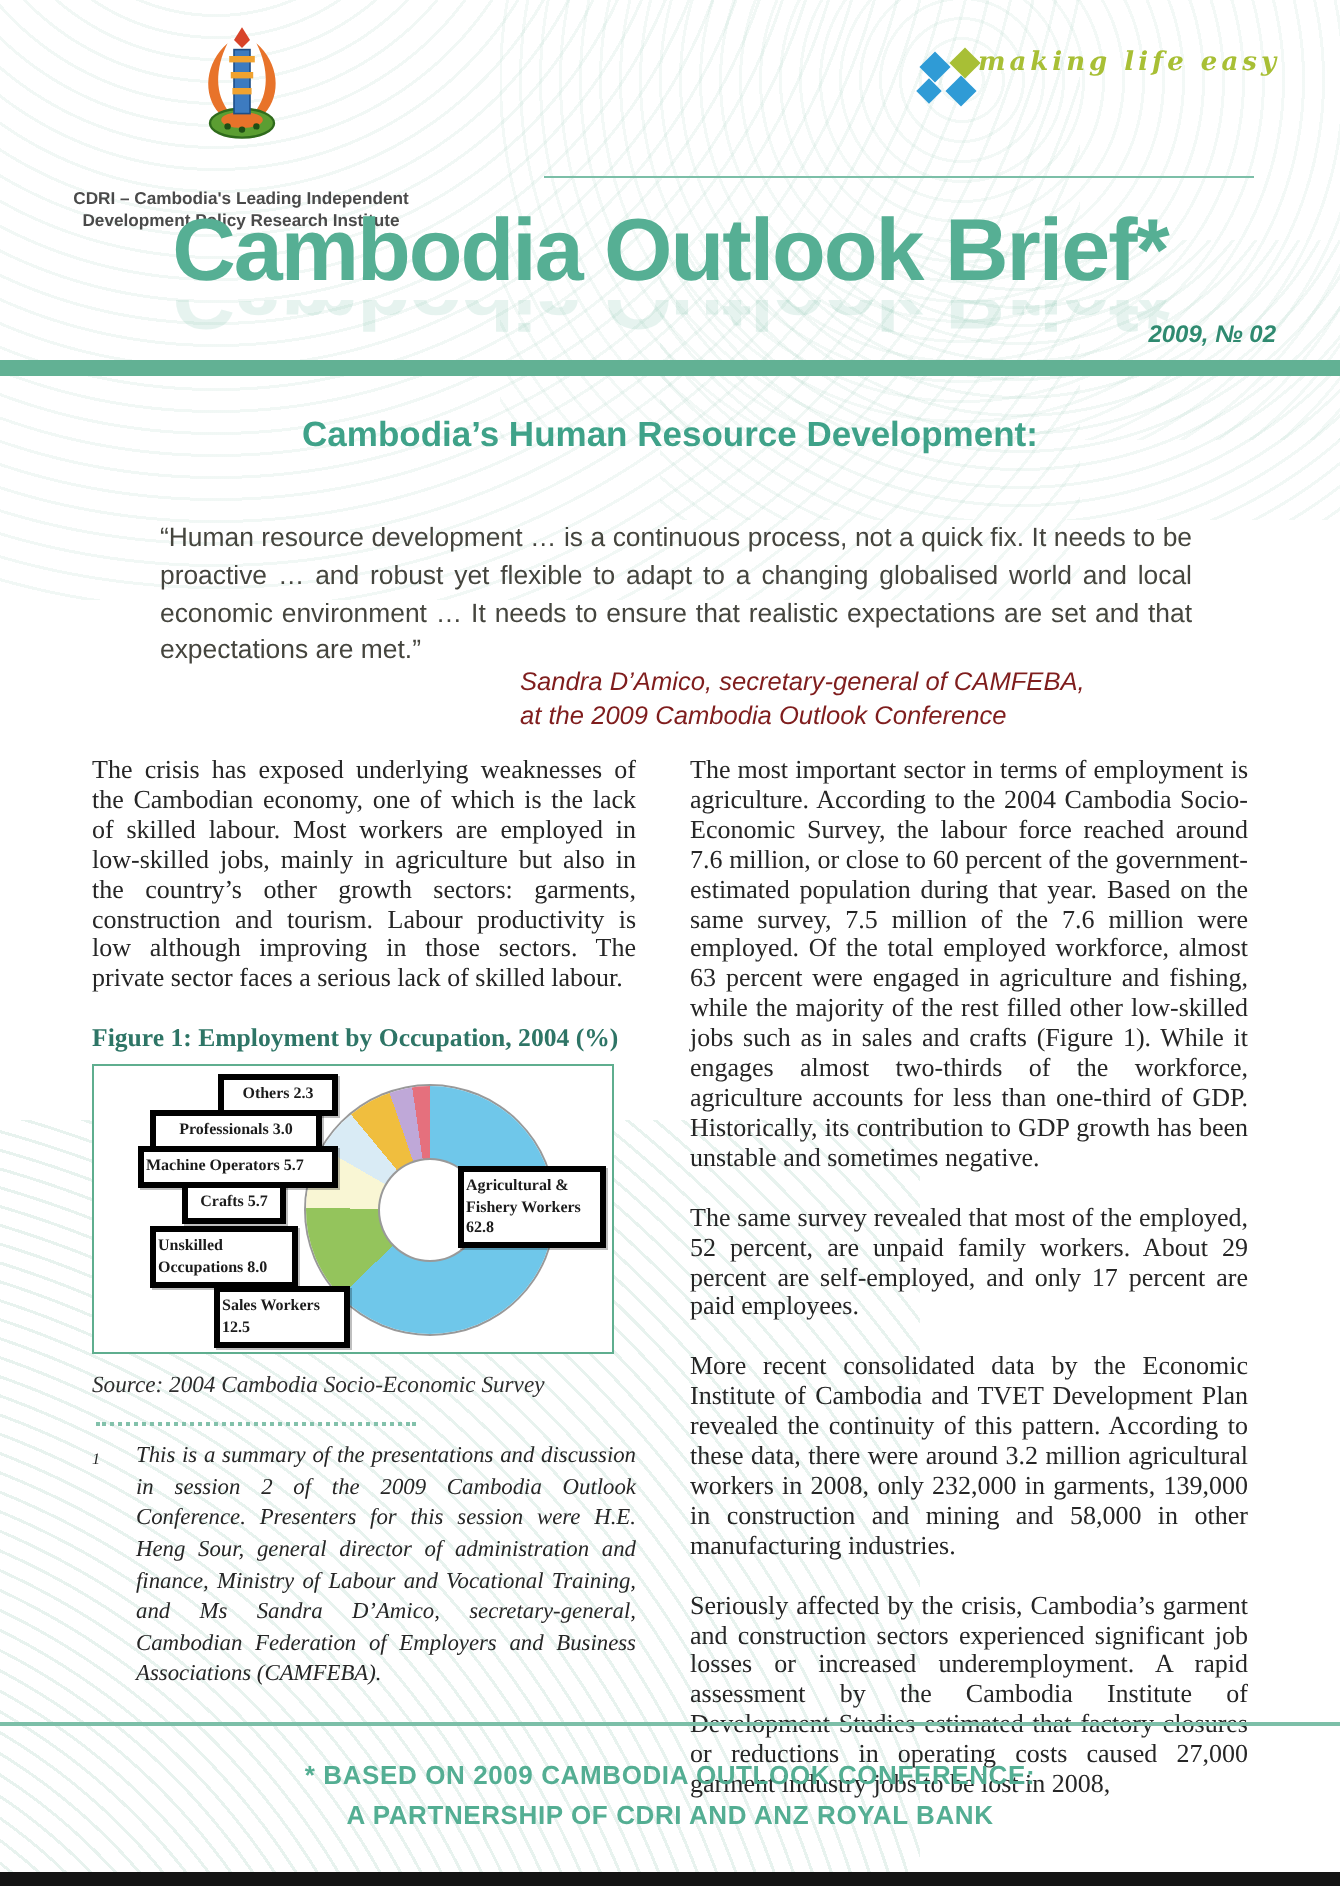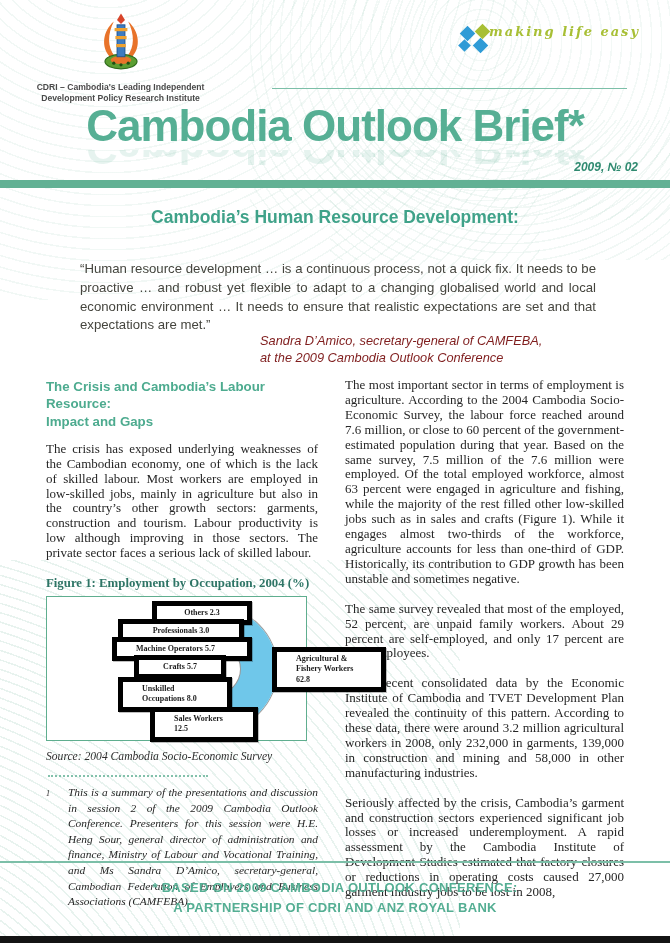--- a/index.html
+++ b/index.html
@@ -14,21 +14,21 @@
       background:repeating-radial-gradient(circle at 55% 40%,rgba(120,185,160,0.09) 0 1.5px,transparent 1.5px 10px);}
   .r3{left:-240px;top:560px;width:700px;height:620px;
       background:repeating-radial-gradient(circle at 12% 92%,rgba(110,178,152,0.16) 0 1.5px,transparent 1.5px 9px);}
   .r4{left:330px;top:120px;width:360px;height:140px;
       background:repeating-radial-gradient(circle at 50% -60%,rgba(120,185,160,0.10) 0 1.5px,transparent 1.5px 9px);}
   .z{position:relative;z-index:1;}
 
   
   .cdri{position:absolute;left:28px;top:12px;width:185px;text-align:center;}
   .cdri svg{display:block;margin:0 auto;}
-  .cdri-caption{margin-top:6px;font-family:"Liberation Sans",sans-serif;font-size:8.6px;
+  .cdri-caption{margin-top:18px;font-family:"Liberation Sans",sans-serif;font-size:8.6px;
                 line-height:1.25;color:#4a4a4a;font-weight:bold;}
   .anz{position:absolute;right:30px;top:24px;width:220px;text-align:right;}
   .anz-diamonds{position:absolute;left:40px;top:2px;width:34px;height:30px;}
   .anz-diamonds i{position:absolute;width:11px;height:11px;transform:rotate(45deg);display:block;}
   .d1{left:2px;top:2px;background:#2f9bd6;}
   .d2{left:17px;top:0px;background:#a8bf35;}
   .d3{left:0px;top:15px;background:#2f9bd6;width:9px !important;height:9px !important;}
   .d4{left:15px;top:14px;background:#2f9bd6;}
   .anz-word{white-space:nowrap;margin-top:26px;}
   .anz-anz{font-family:"Liberation Sans",sans-serif;font-weight:bold;font-style:italic;
@@ -67,23 +67,23 @@
             line-height:1.3;color:#4dab8f;margin:0 0 12px 0;}
   .body-p{font-size:13px;line-height:14.9px;text-align:justify;margin:0 0 15px 0;}
   .fig-title{font-weight:bold;font-size:12.8px;color:#2e7566;margin:8px 0 5px 0;}
 
   
   .chart-box{position:relative;width:259px;height:143px;border:1.5px solid #5fae8f;background:#fff;}
   .donut{position:absolute;left:106px;top:10px;width:124px;height:124px;border-radius:50%;
          box-shadow:0 0 0 1px rgba(70,70,70,.55);}
   .donut-hole{position:absolute;left:142px;top:46px;width:52px;height:52px;border-radius:50%;
               background:#fff;border:1px solid rgba(70,70,70,.55);box-sizing:border-box;}
-  .chart-label{position:absolute;background:#fff;border:5px solid #000000;
+  .chart-label{position:absolute;background:#fff;border:3px solid #000000;
                box-shadow:1px 1px 0 rgba(0,0,0,.25);
-               font-weight:bold;font-size:8px;line-height:1.3;padding:2px 19px;color:#1c1c1c;margin-left:43px;}
+               font-weight:bold;font-size:8px;line-height:1.3;padding:2px 1px;color:#1c1c1c;}
   .cl-0{left:62px;top:4px;width:52px;text-align:center;}
   .cl-1{left:28px;top:22px;width:78px;text-align:center;}
   .cl-2{left:22px;top:40px;width:92px;text-align:left;}
   .cl-3{left:44px;top:58px;width:44px;text-align:center;}
   .cl-4{left:28px;top:80px;width:66px;}
   .cl-5{left:60px;top:110px;width:60px;}
   .cl-6{left:182px;top:50px;width:66px;}
 
   .source{font-style:italic;font-size:11.6px;margin-top:9px;color:#2e2e2e;}
   .dotline{width:160px;border-top:2px dotted #83c1ab;margin:12px 0 8px 2px;}
@@ -154,24 +154,20 @@
 
   <div class="quote z">“Human resource development … is a continuous process, not a quick fix. It needs to be proactive … and robust yet flexible to adapt to a changing globalised world and local economic environment … It needs to ensure that realistic expectations are set and that expectations are met.”</div>
 
   <div class="attribution z">
     <div>Sandra D’Amico, secretary-general of CAMFEBA,</div>
     <div>at the 2009 Cambodia Outlook Conference</div>
   </div>
 
   <div class="columns z">
     <div class="col-left">
-      <div class="sec-head">
-        <div>The Crisis and Cambodia’s Labour Resource:</div>
-        <div>Impact and Gaps</div>
-      </div>
       <p class="body-p">The crisis has exposed underlying weaknesses of the Cambodian economy, one of which is the lack of skilled labour. Most workers are employed in low-skilled jobs, mainly in agriculture but also in the country’s other growth sectors: garments, construction and tourism. Labour productivity is low although improving in those sectors. The private sector faces a serious lack of skilled labour.</p>
 
       <div class="fig-title">Figure 1: Employment by Occupation, 2004 (%)</div>
 
       <div class="chart-box">
         <div class="donut" style="background: conic-gradient(rgb(111, 199, 234) 0deg, rgb(111, 199, 234) 226.08deg, rgb(148, 196, 92) 226.08deg, rgb(148, 196, 92) 271.08deg, rgb(249, 246, 212) 271.08deg, rgb(249, 246, 212) 299.88deg, rgb(217, 235, 245) 299.88deg, rgb(217, 235, 245) 320.4deg, rgb(240, 190, 62) 320.4deg, rgb(240, 190, 62) 340.92deg, rgb(191, 168, 216) 340.92deg, rgb(191, 168, 216) 351.72deg, rgb(229, 112, 125) 351.72deg, rgb(229, 112, 125) 360deg);"></div>
         <div class="donut-hole"></div>
         <div class="chart-label cl-0">Others 2.3</div>
         <div class="chart-label cl-1">Professionals 3.0</div>
         <div class="chart-label cl-2">Machine Operators 5.7</div>

